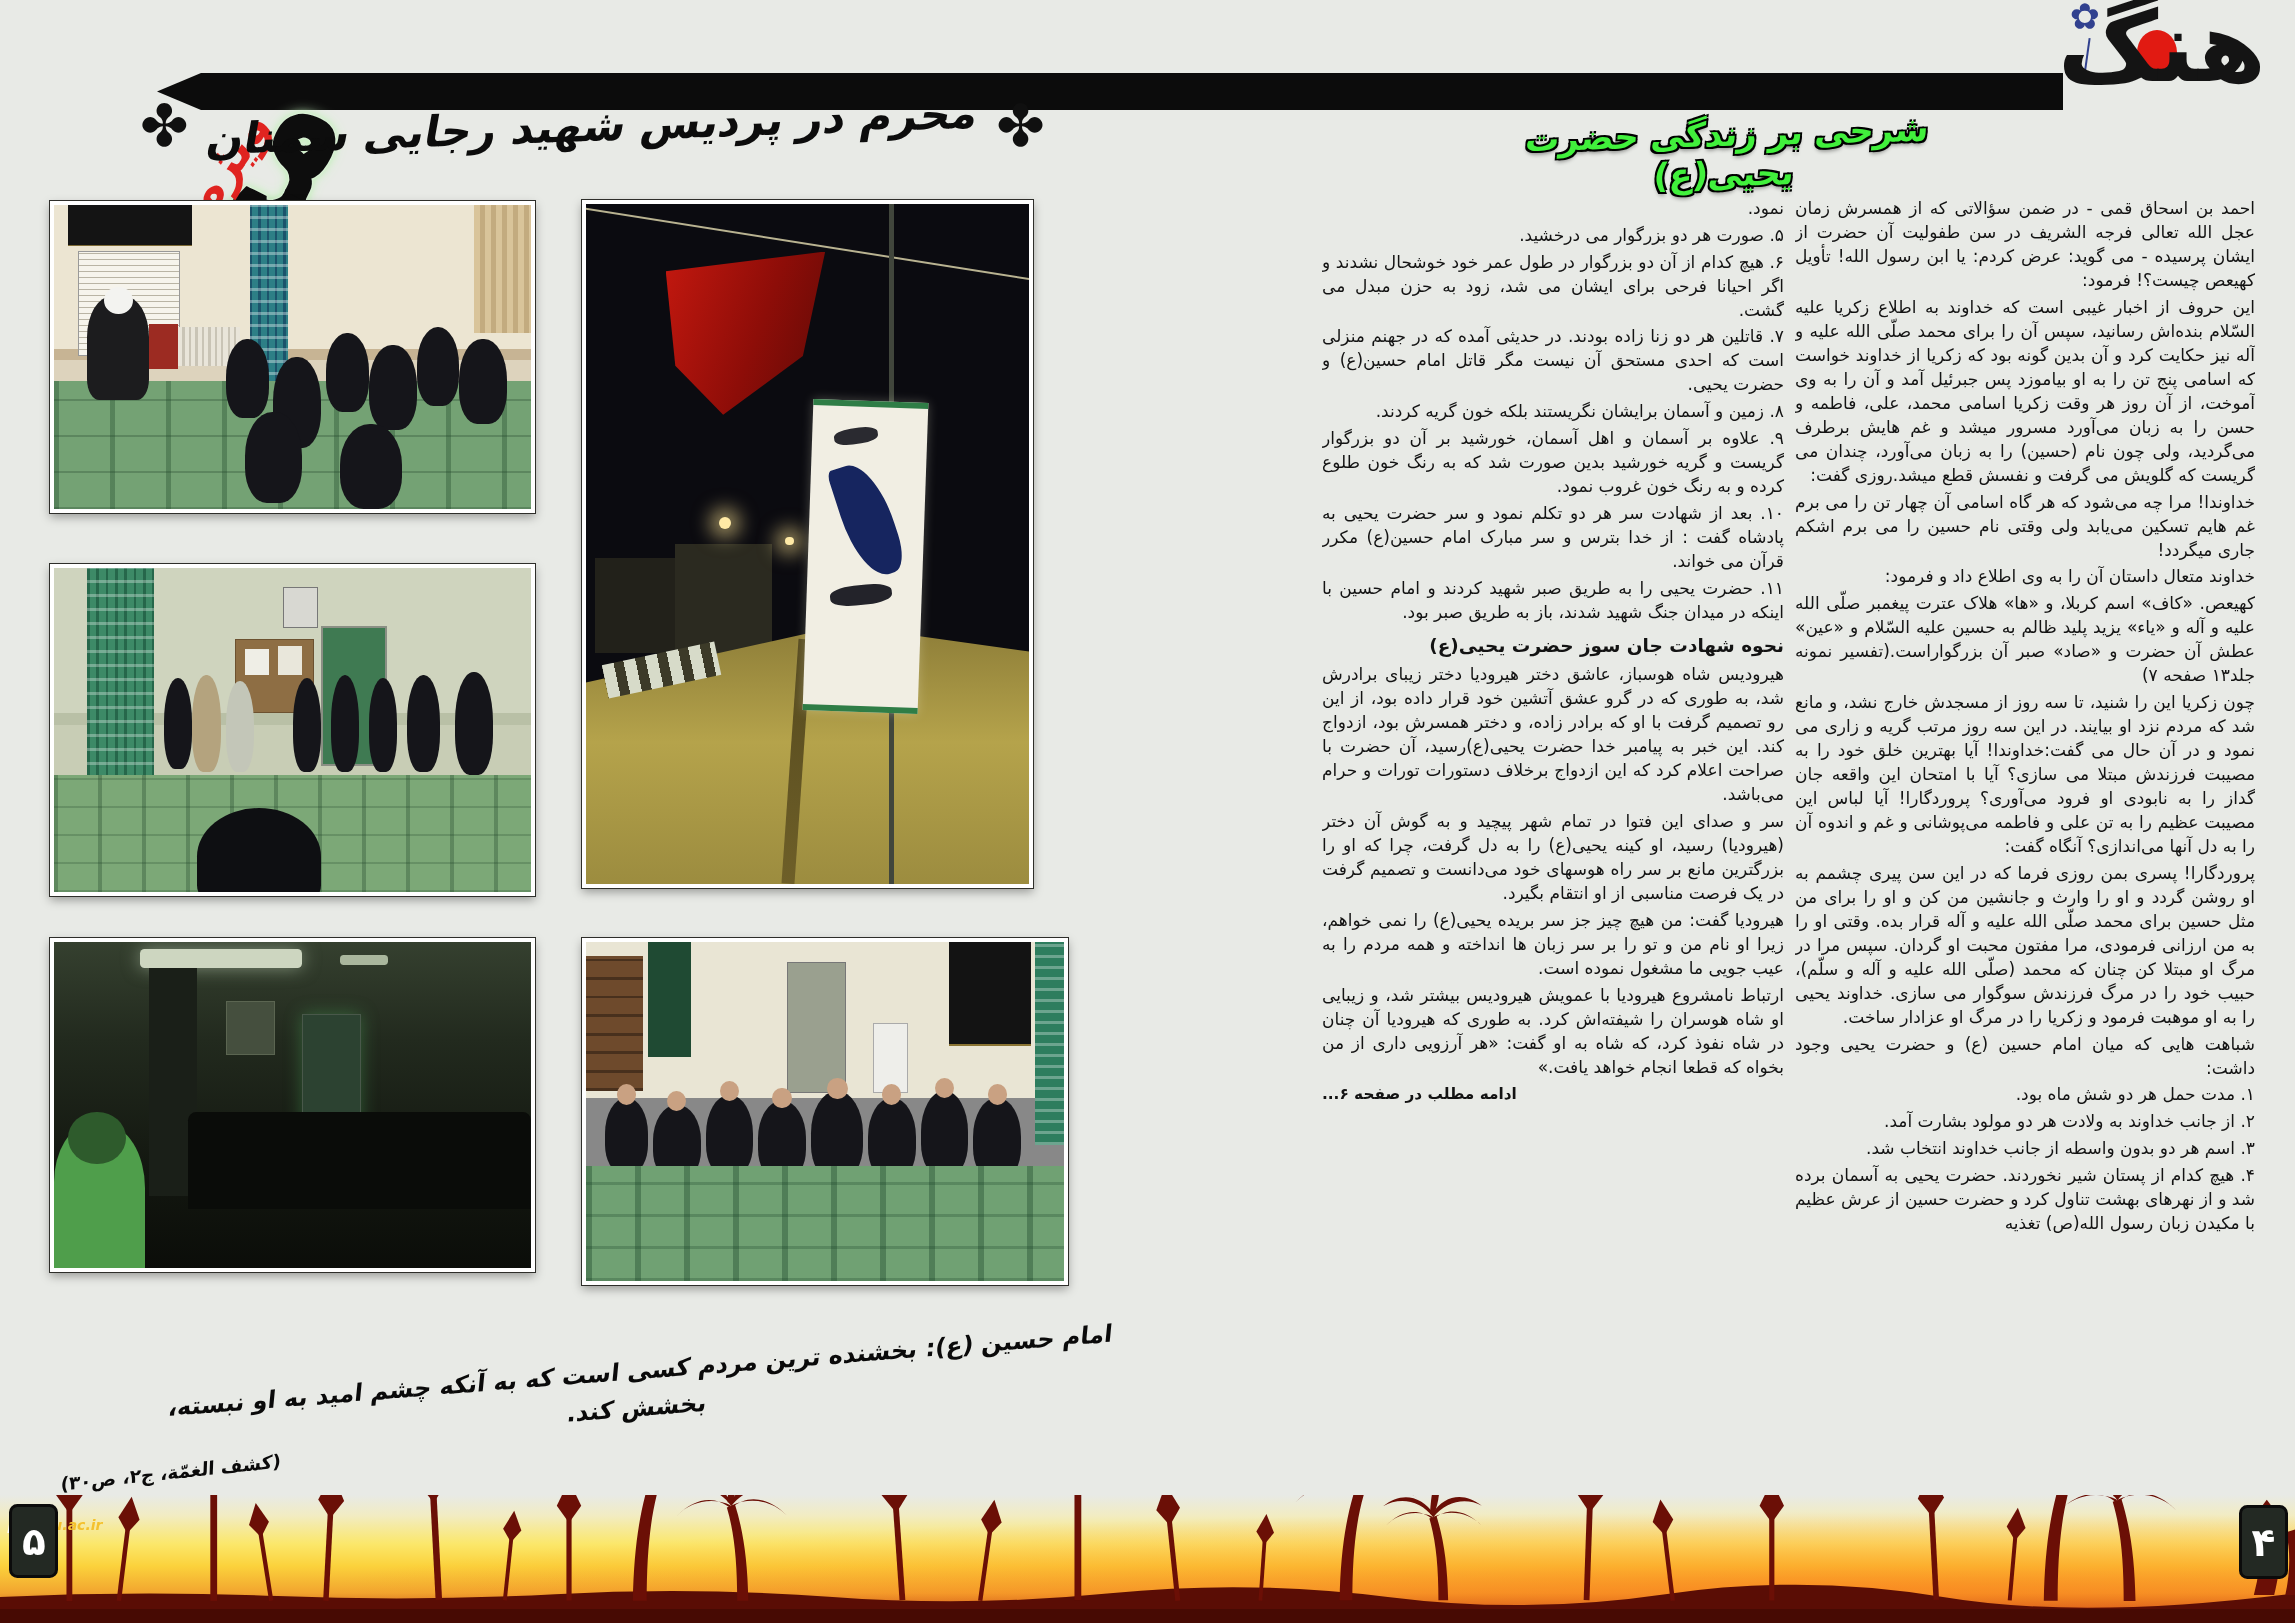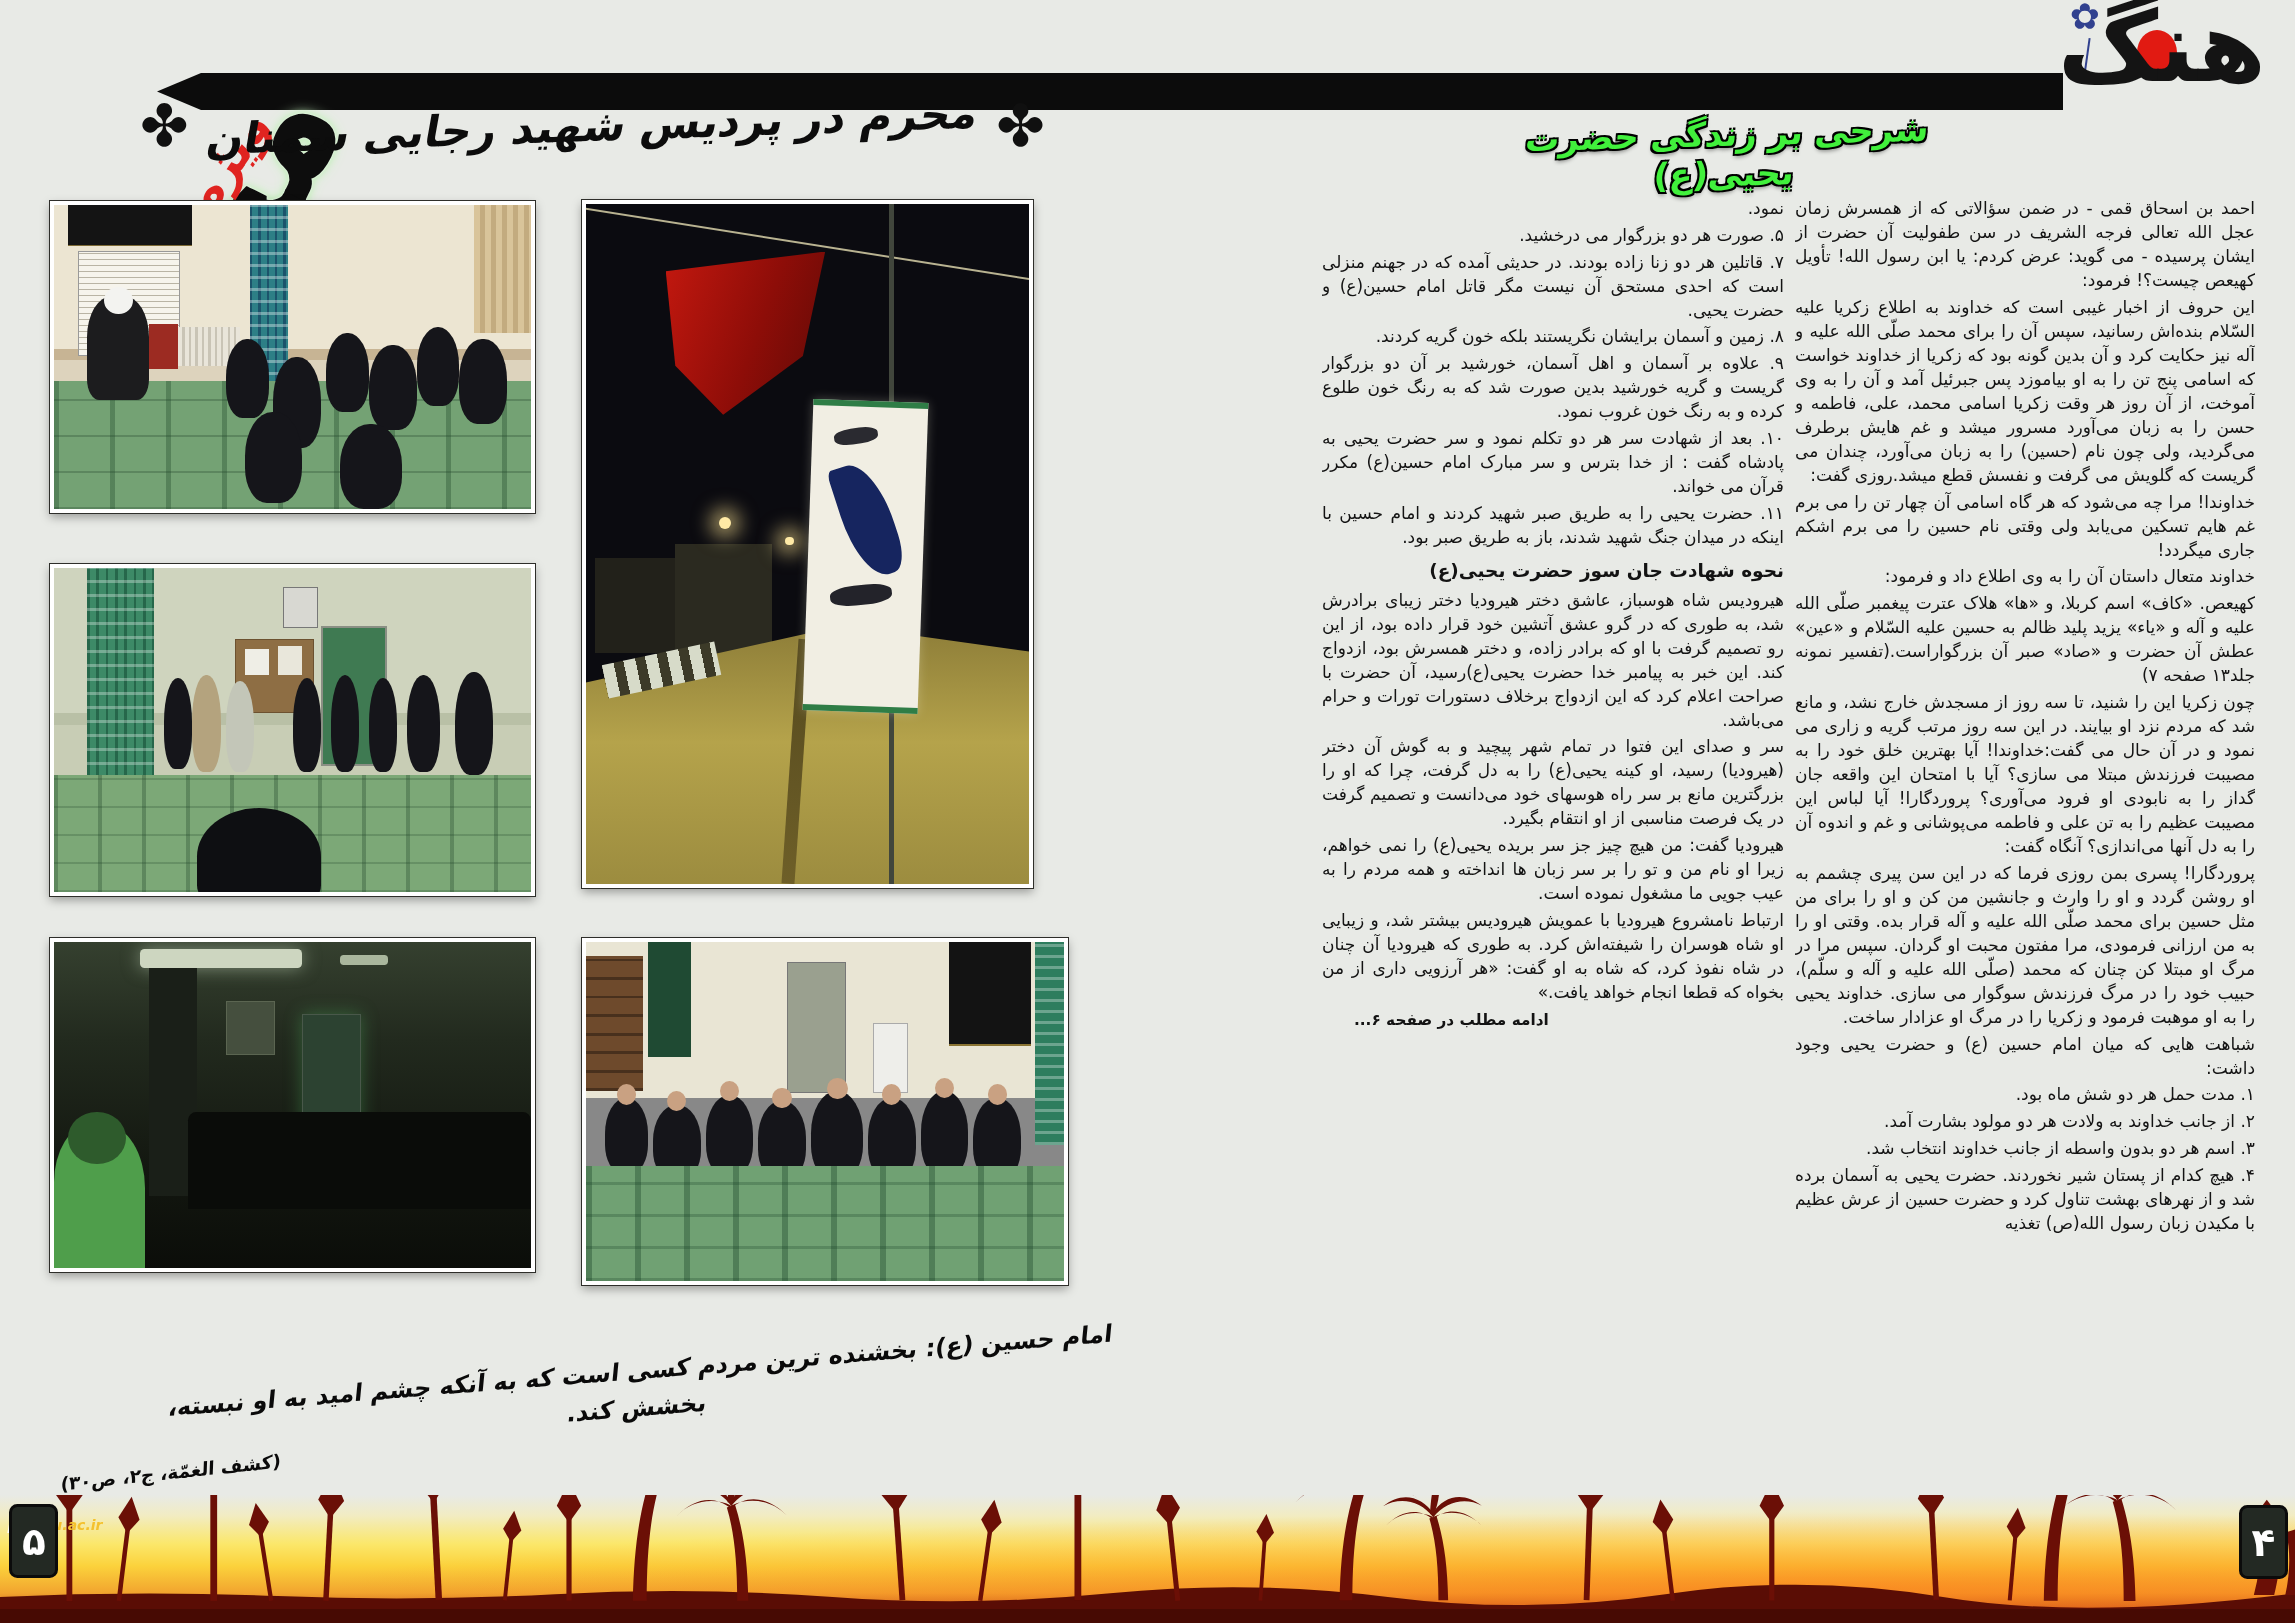--- a/index.html
+++ b/index.html
@@ -30,21 +30,21 @@
   
   .article-title{
     position:absolute; left:1471px; top:114px; width:509px; text-align:center;
     font-size:34px; font-weight:bold; color:#41f03c; transform:skewX(-6deg) rotate(-1.5deg);
     text-shadow:1.9px 1.9px 0 #000,-1.9px 1.9px 0 #000,1.9px -1.9px 0 #000,-1.9px -1.9px 0 #000,0 3.2px 4.6px rgba(0,0,0,.45);
   }
   .col{position:absolute; font-size:17px; line-height:24px; text-align:justify; overflow:hidden;}
   .col p{margin:0 0 2.8px;}
   .col p.verse{font-weight:bold; margin:5.6px 0;}
   .col p.subhead{font-weight:bold; font-size:18.5px; margin:10.2px 0 4.6px; text-align:right;}
-  .col p.continue{font-weight:bold; font-size:15.3px; text-align:left; margin-top:3.7px;margin-left:32px;}
+  .col p.continue{font-weight:bold; font-size:15.3px; text-align:left; margin-top:3.7px;}
   .col1{left:1795px; top:196px; width:460px; height:1263px;}
   .col2{left:1322px; top:196px; width:462px; height:1309px;}
   
   .left-title-row{
     position:absolute; left:278px; top:97px; width:629px; display:flex;
     align-items:center; justify-content:center; gap:21px;
   }
   .left-title-row .orn{font-size:58px; color:#101010; line-height:1;}
   .left-title{font-size:43px; font-weight:bold; color:#0c0c0c; white-space:nowrap;
     transform:skewX(-12deg) rotate(-2deg);}
@@ -178,20 +178,21 @@
       <p>پروردگارا! پسری بمن روزی فرما که در این سن پیری چشمم به او روشن گردد و او را وارث و جانشین من کن و او را برای من مثل حسین برای محمد صلّی الله علیه و آله قرار بده. وقتی او را به من ارزانی فرمودی، مرا مفتون محبت او گردان. سپس مرا در مرگ او مبتلا کن چنان که محمد (صلّی الله علیه و آله و سلّم)، حبیب خود را در مرگ فرزندش سوگوار می سازی. خداوند یحیی را به او موهبت فرمود و زکریا را در مرگ او عزادار ساخت.</p>
       <p>شباهت هایی که میان امام حسین (ع) و حضرت یحیی وجود داشت:</p>
       <p>۱. مدت حمل هر دو شش ماه بود.</p>
       <p>۲. از جانب خداوند به ولادت هر دو مولود بشارت آمد.</p>
       <p>۳. اسم هر دو بدون واسطه از جانب خداوند انتخاب شد.</p>
       <p>۴. هیچ کدام از پستان شیر نخوردند. حضرت یحیی به آسمان برده شد و از نهرهای بهشت تناول کرد و حضرت حسین از عرش عظیم با مکیدن زبان رسول الله(ص) تغذیه</p>
     </div>
   <div class="col col2">
       <p>نمود.</p>
       <p>۵. صورت هر دو بزرگوار می درخشید.</p>
+      <p>۶. هیچ کدام از آن دو بزرگوار در طول عمر خود خوشحال نشدند و اگر احیانا فرحی برای ایشان می شد، زود به حزن مبدل می گشت.</p>
       <p>۷. قاتلین هر دو زنا زاده بودند. در حدیثی آمده که در جهنم منزلی است که احدی مستحق آن نیست مگر قاتل امام حسین(ع) و حضرت یحیی.</p>
       <p>۸. زمین و آسمان برایشان نگریستند بلکه خون گریه کردند.</p>
       <p>۹. علاوه بر آسمان و اهل آسمان، خورشید بر آن دو بزرگوار گریست و گریه خورشید بدین صورت شد که به رنگ خون طلوع کرده و به رنگ خون غروب نمود.</p>
       <p>۱۰. بعد از شهادت سر هر دو تکلم نمود و سر حضرت یحیی به پادشاه گفت : از خدا بترس و سر مبارک امام حسین(ع) مکرر قرآن می خواند.</p>
       <p>۱۱. حضرت یحیی را به طریق صبر شهید کردند و امام حسین با اینکه در میدان جنگ شهید شدند، باز به طریق صبر بود.</p>
       <p class="subhead">نحوه شهادت جان سوز حضرت یحیی(ع)</p>
       <p>هیرودیس شاه هوسباز، عاشق دختر هیرودیا دختر زیبای برادرش شد، به طوری که در گرو عشق آتشین خود قرار داده بود، از این رو تصمیم گرفت با او که برادر زاده، و دختر همسرش بود، ازدواج کند. این خبر به پیامبر خدا حضرت یحیی(ع)رسید، آن حضرت با صراحت اعلام کرد که این ازدواج برخلاف دستورات تورات و حرام می‌باشد.</p>
       <p>سر و صدای این فتوا در تمام شهر پیچید و به گوش آن دختر (هیرودیا) رسید، او کینه یحیی(ع) را به دل گرفت، چرا که او را بزرگترین مانع بر سر راه هوسهای خود می‌دانست و تصمیم گرفت در یک فرصت مناسبی از او انتقام بگیرد.</p>
       <p>هیرودیا گفت: من هیچ چیز جز سر بریده یحیی(ع) را نمی خواهم، زیرا او نام من و تو را بر سر زبان ها انداخته و همه مردم را به عیب جویی ما مشغول نموده است.</p>
       <p>ارتباط نامشروع هیرودیا با عمویش هیرودیس بیشتر شد، و زیبایی او شاه هوسران را شیفته‌اش کرد. به طوری که هیرودیا آن چنان در شاه نفوذ کرد، که شاه به او گفت: «هر آرزویی داری از من بخواه که قطعا انجام خواهد یافت.»</p>

